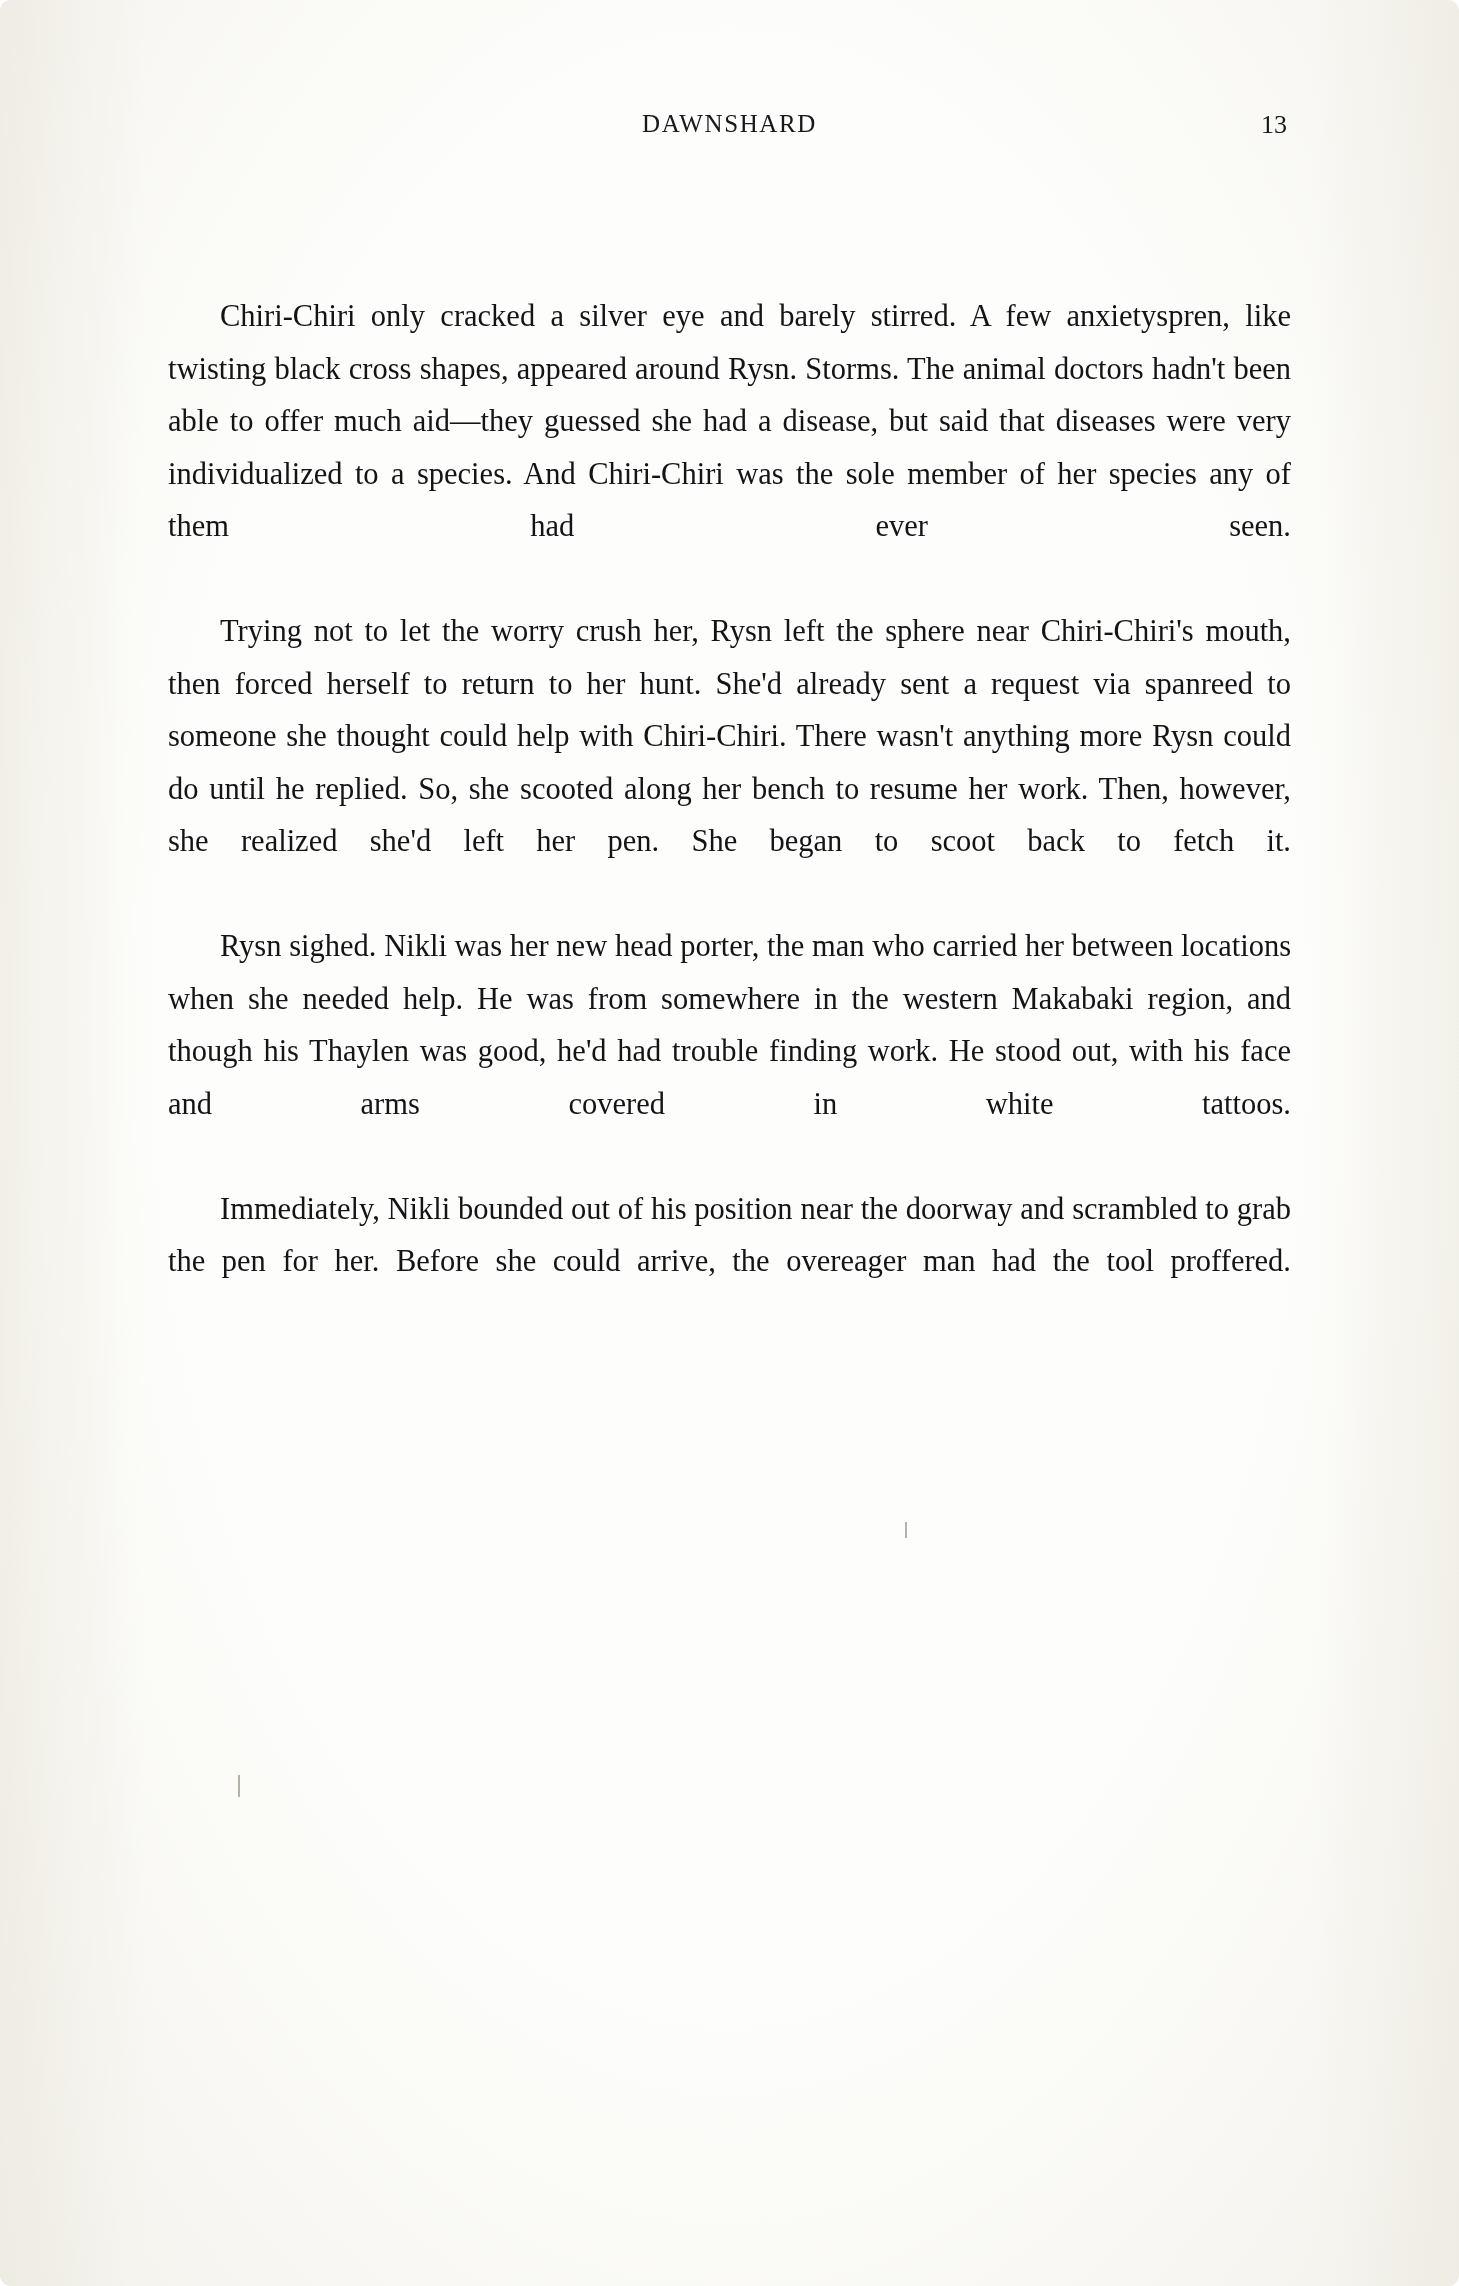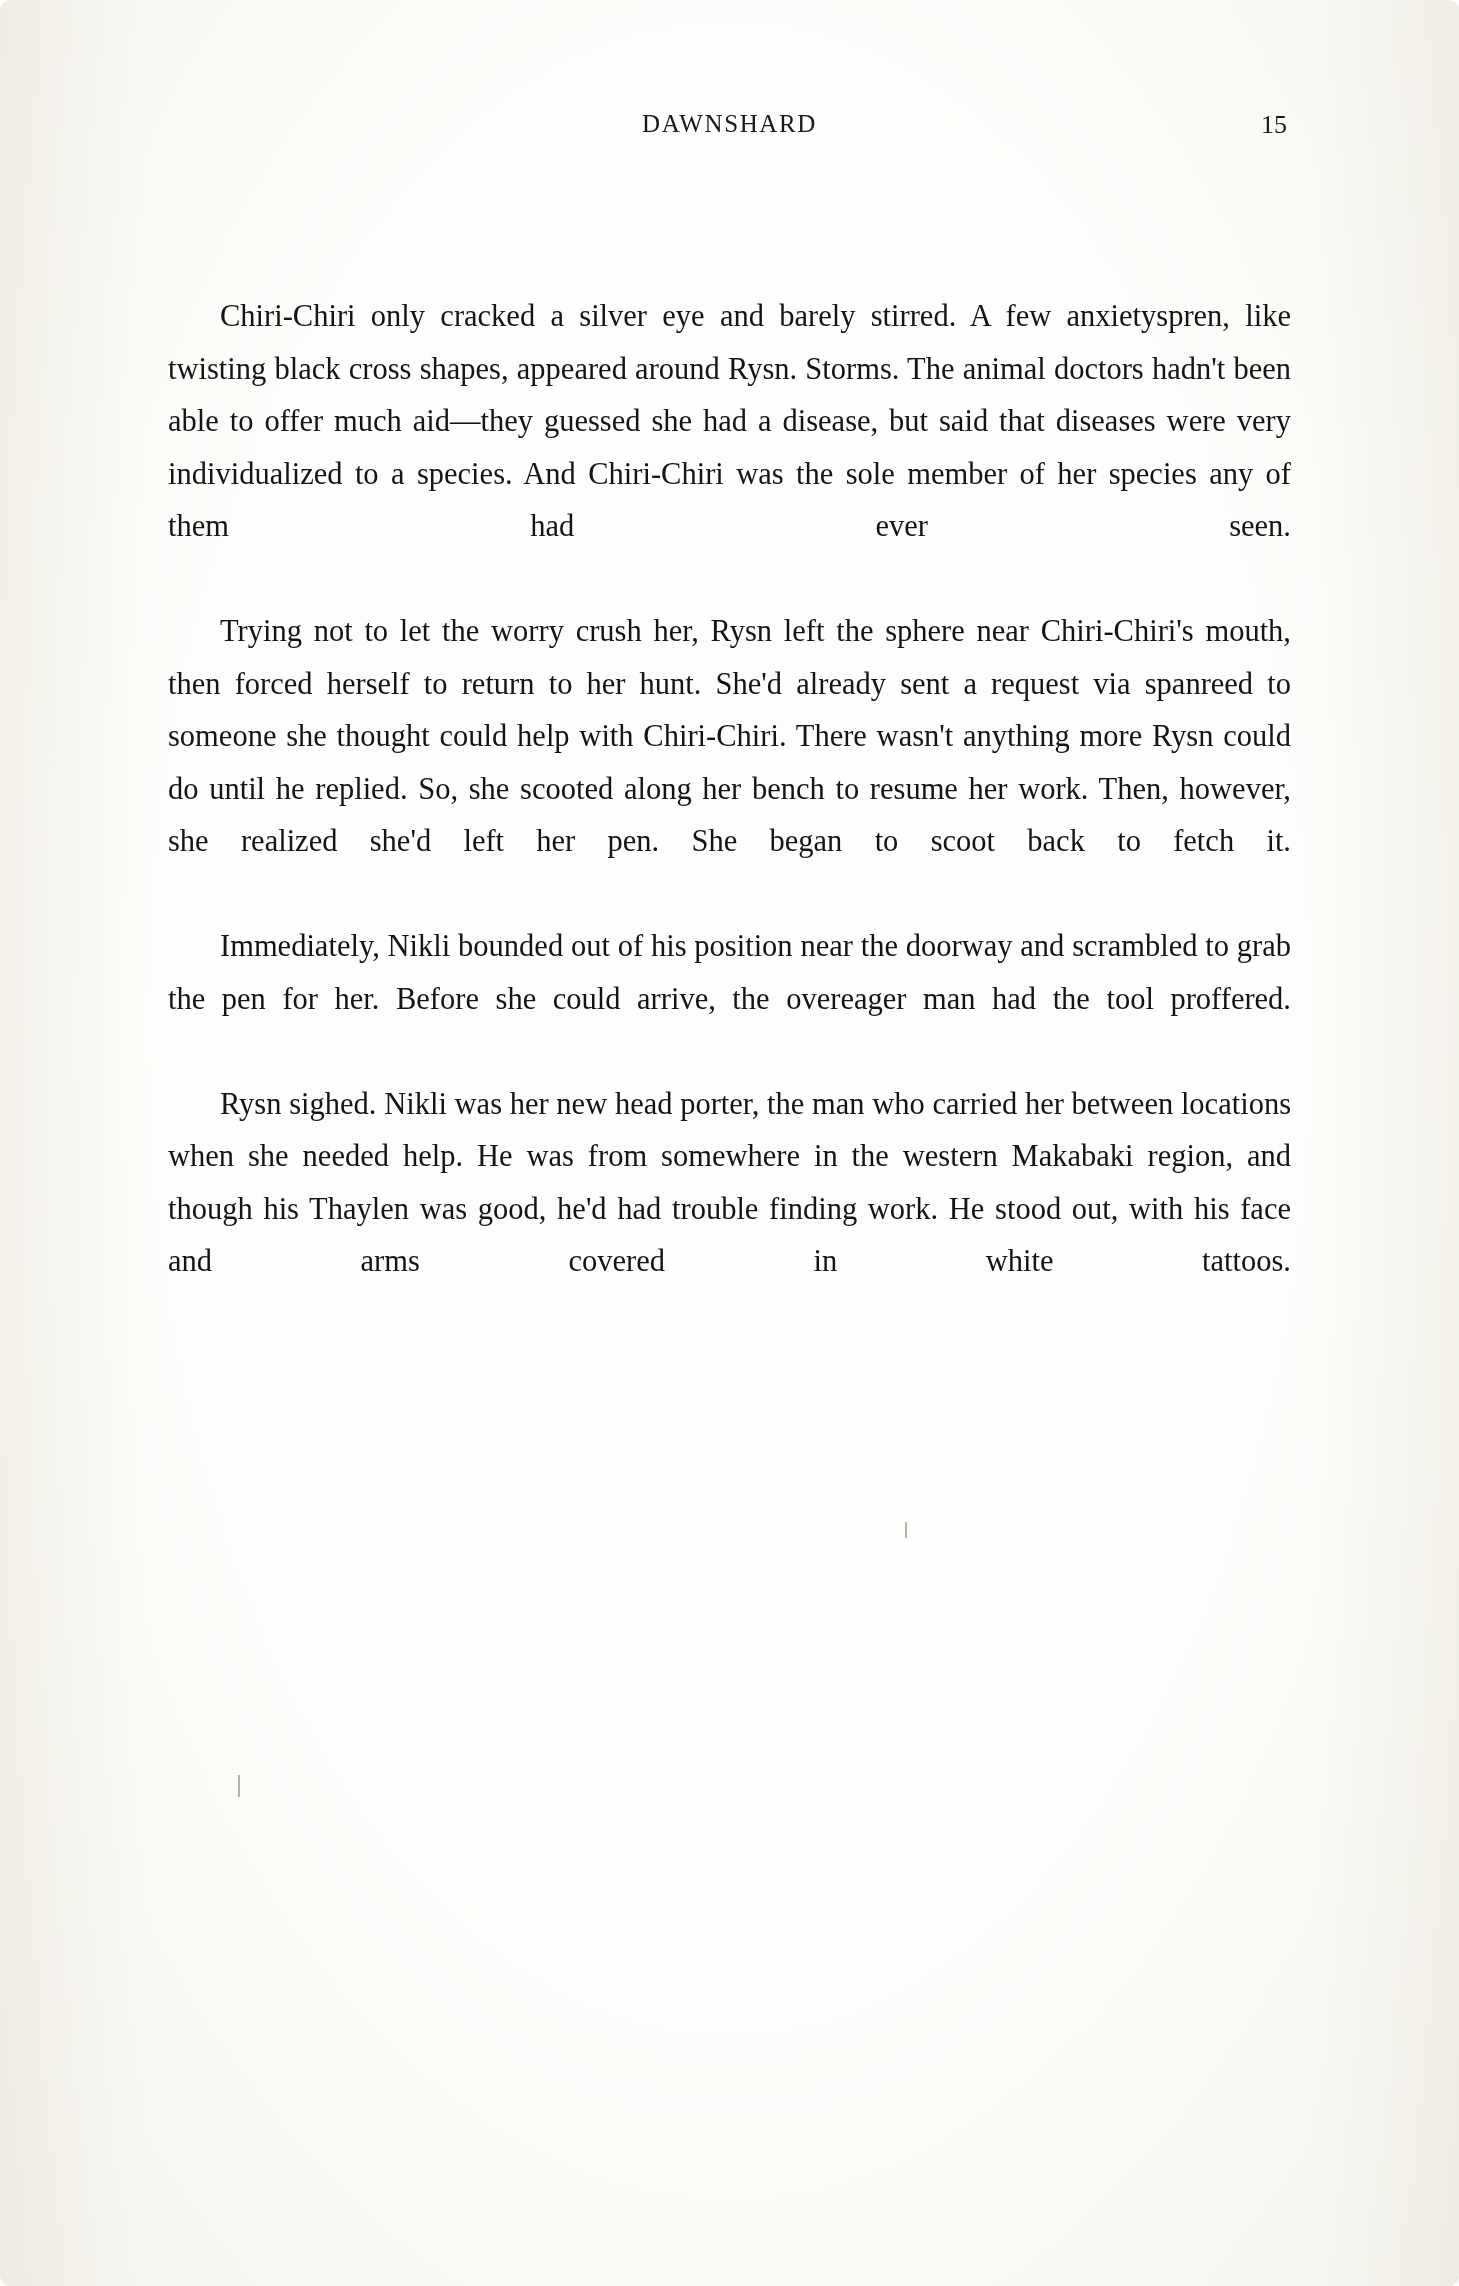--- a/index.html
+++ b/index.html
@@ -93,26 +93,26 @@
 </style>
 </head>
 <body>
 
 <div class="page">
 
   <div class="paper-tint"></div>
 
   <div class="running-head">
     <div class="book-title">DAWNSHARD</div>
-    <div class="folio">15</div>
+    <div class="folio">13</div>
   </div>
 
   <div class="body-text">
     <p>Chiri-Chiri only cracked a silver eye and barely stirred. A few anxietyspren, like twisting black cross shapes, appeared around Rysn. Storms. The animal doctors hadn't been able to offer much aid—they guessed she had a disease, but said that diseases were very individualized to a species. And Chiri-Chiri was the sole member of her species any of them had ever seen.</p>
     <p>Trying not to let the worry crush her, Rysn left the sphere near Chiri-Chiri's mouth, then forced herself to return to her hunt. She'd already sent a request via spanreed to someone she thought could help with Chiri-Chiri. There wasn't anything more Rysn could do until he replied. So, she scooted along her bench to resume her work. Then, however, she realized she'd left her pen. She began to scoot back to fetch it.</p>
+    <p>Rysn sighed. Nikli was her new head porter, the man who carried her between locations when she needed help. He was from somewhere in the western Makabaki region, and though his Thaylen was good, he'd had trouble finding work. He stood out, with his face and arms covered in white tattoos.</p>
     <p>Immediately, Nikli bounded out of his position near the doorway and scrambled to grab the pen for her. Before she could arrive, the overeager man had the tool proffered.</p>
-    <p>Rysn sighed. Nikli was her new head porter, the man who carried her between locations when she needed help. He was from somewhere in the western Makabaki region, and though his Thaylen was good, he'd had trouble finding work. He stood out, with his face and arms covered in white tattoos.</p>
   </div>
 
   <div class="stray-mark" style="left:905px; top:1522px;"></div>
   <div class="stray-mark" style="left:238px; top:1775px; height:22px;"></div>
 
 </div>
 
 </body></html>

